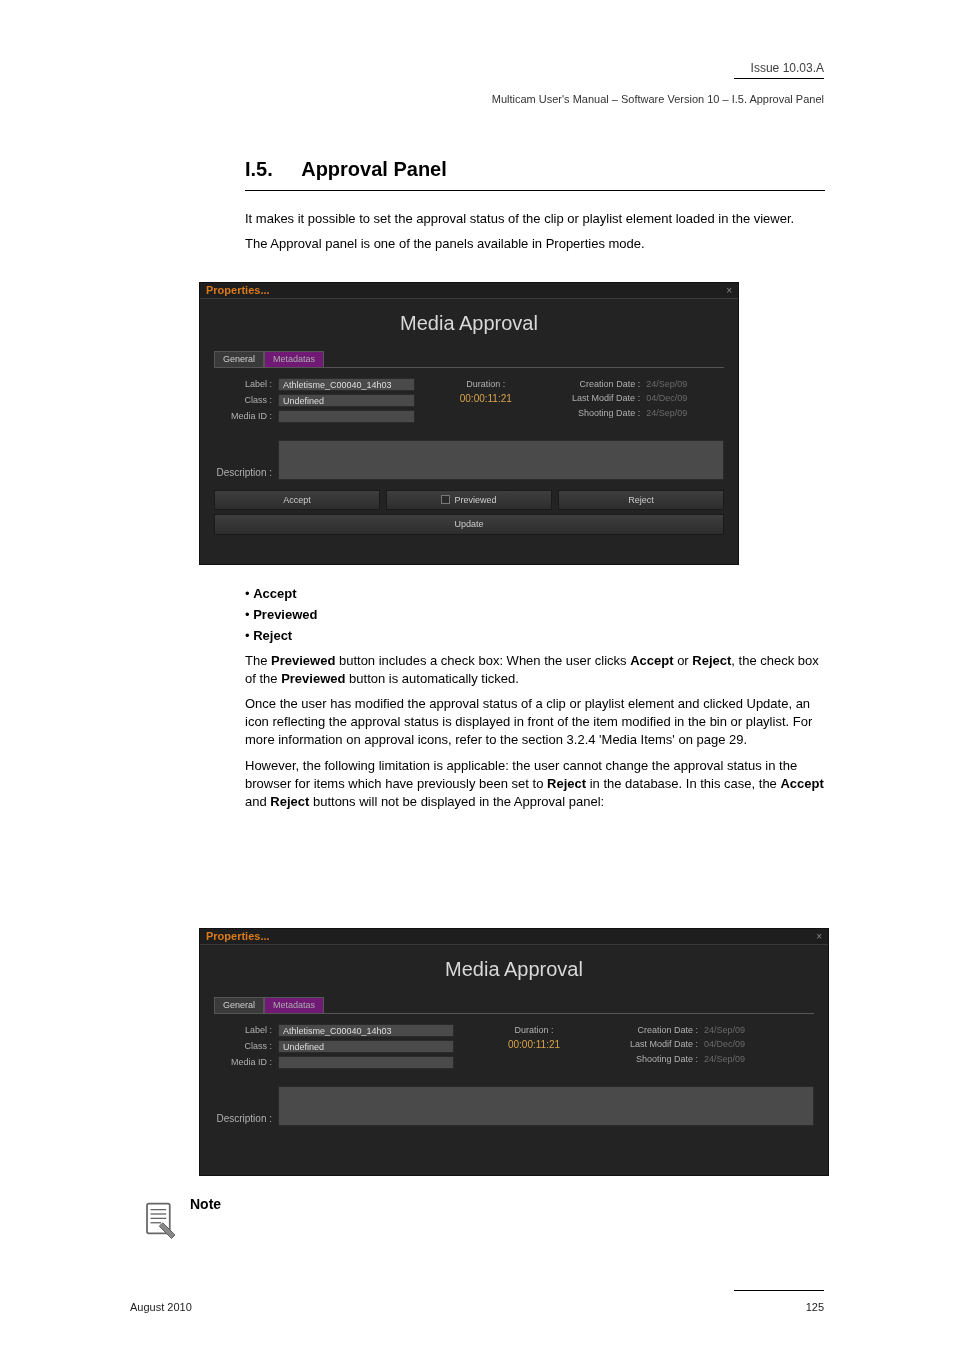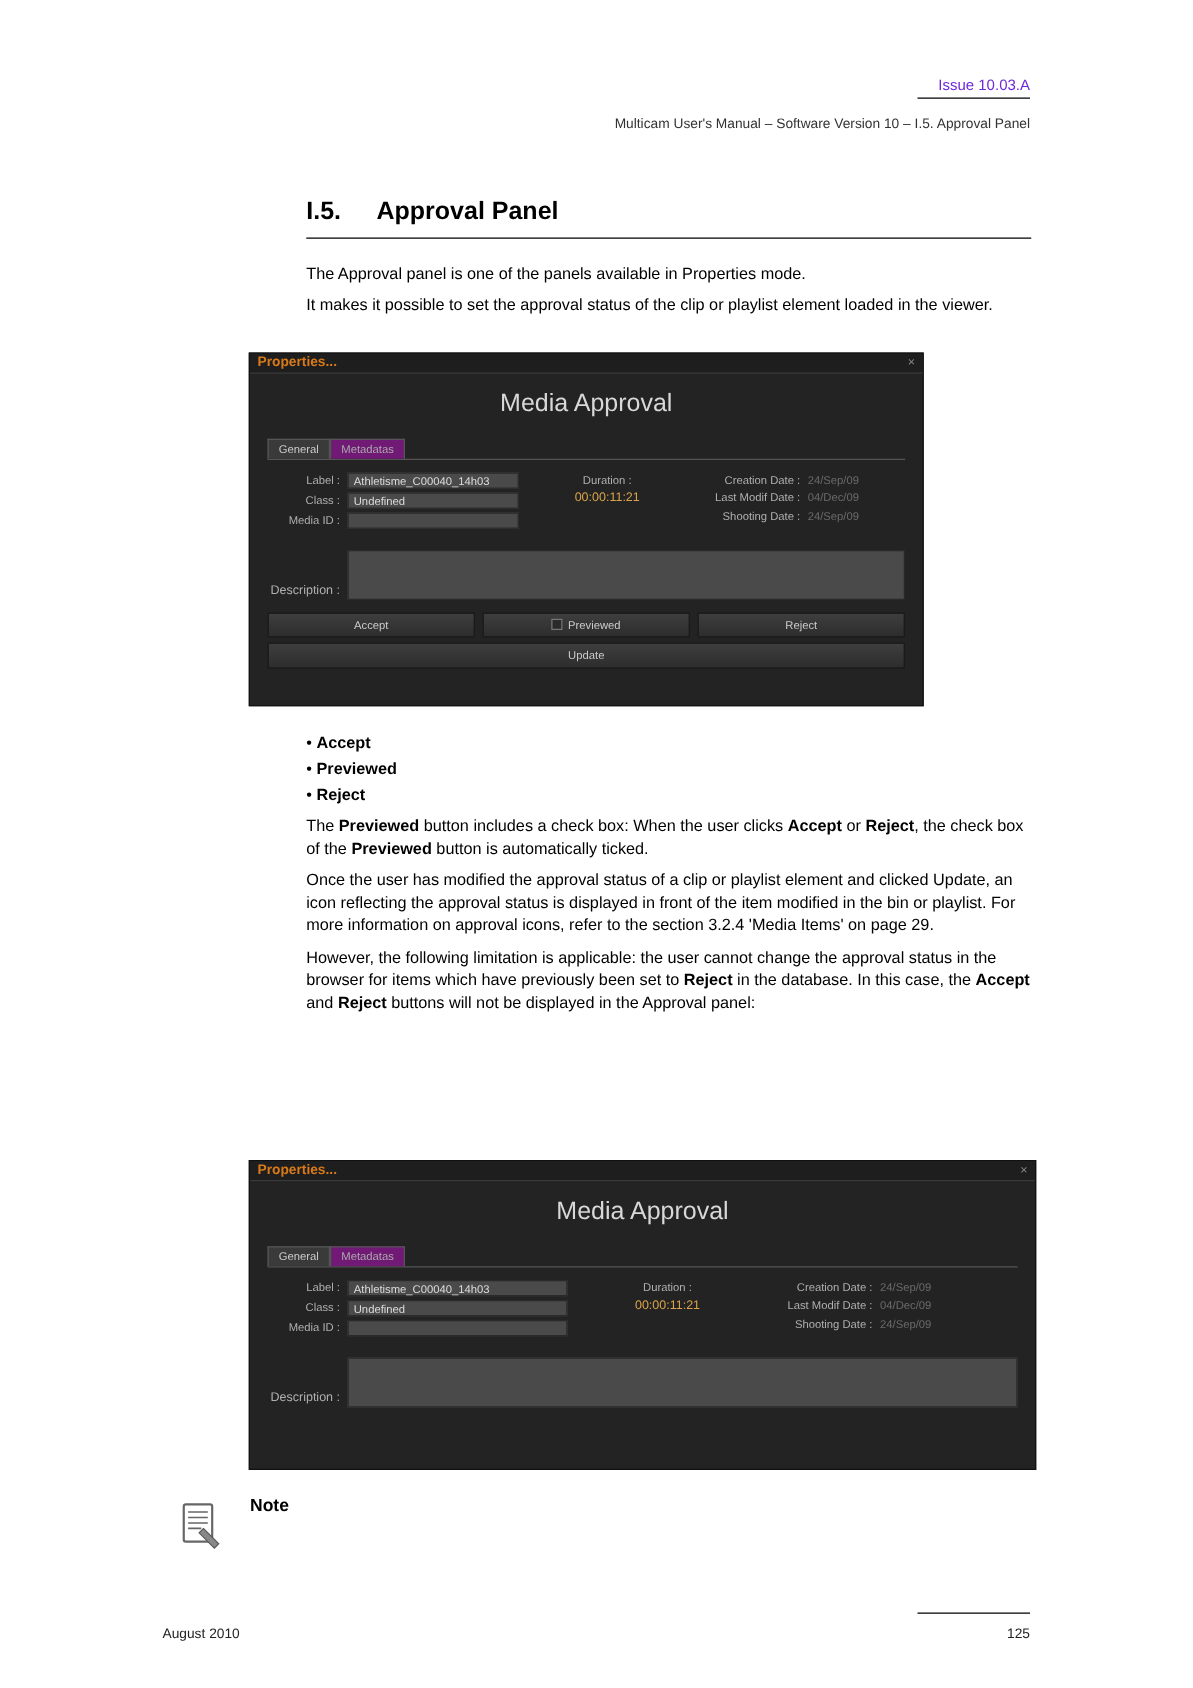--- a/index.html
+++ b/index.html
@@ -17,21 +17,21 @@
     position: absolute;
     top: 60px;
     left: 0;
     right: 0;
     height: 30px;
   }
   .running-head .issue {
     position: absolute;
     right: 130px;
     font-size: 12px;
-    color: #6d28d9;
+    color: #404040;
   }
   .running-head .rule {
     position: absolute;
     top: 35px;
     right: 130px;
     width: 90px;
     border-top: 1px solid #000;
   }
   .chapter-title {
     position: absolute;
@@ -199,21 +199,21 @@
 
   .note-marginal {
     position: absolute;
     left: 135px; width: 52px; height: 52px;
     display:flex; align-items:center; justify-content:center;
   }
   .note-marginal svg { width:42px; height:42px;}
 
   .note-box {
     position: absolute;
-    left: 200px;
+    left: 190px;
     right: 130px;
   }
   .note-box .nb-title {
     font-weight: bold;
     font-size: 14px;
     margin-bottom: 2px;
   }
   .note-box p { font-size: 13px; }
 
   .footer {
@@ -241,22 +241,22 @@
 </div>
 
 <div class="chapter-title">
   <span>I.5.</span>
   <span style="display:inline-block; width:18px;"></span>
   <span>Approval Panel</span>
 </div>
 <div class="chapter-rule"></div>
 
 <div class="intro">
+  <p>It makes it possible to set the approval status of the clip or playlist element loaded in the viewer.</p>
   <p>The Approval panel is one of the panels available in Properties mode.</p>
-  <p>It makes it possible to set the approval status of the clip or playlist element loaded in the viewer.</p>
 </div>
 
 <div class="shot shot1">
   <div class="titlebar">
     <span class="tl">Properties...</span>
     <span class="close">×</span>
   </div>
   <div class="aplabel">Media Approval</div>
   <div class="tabs">
     <div class="tab">General</div>

